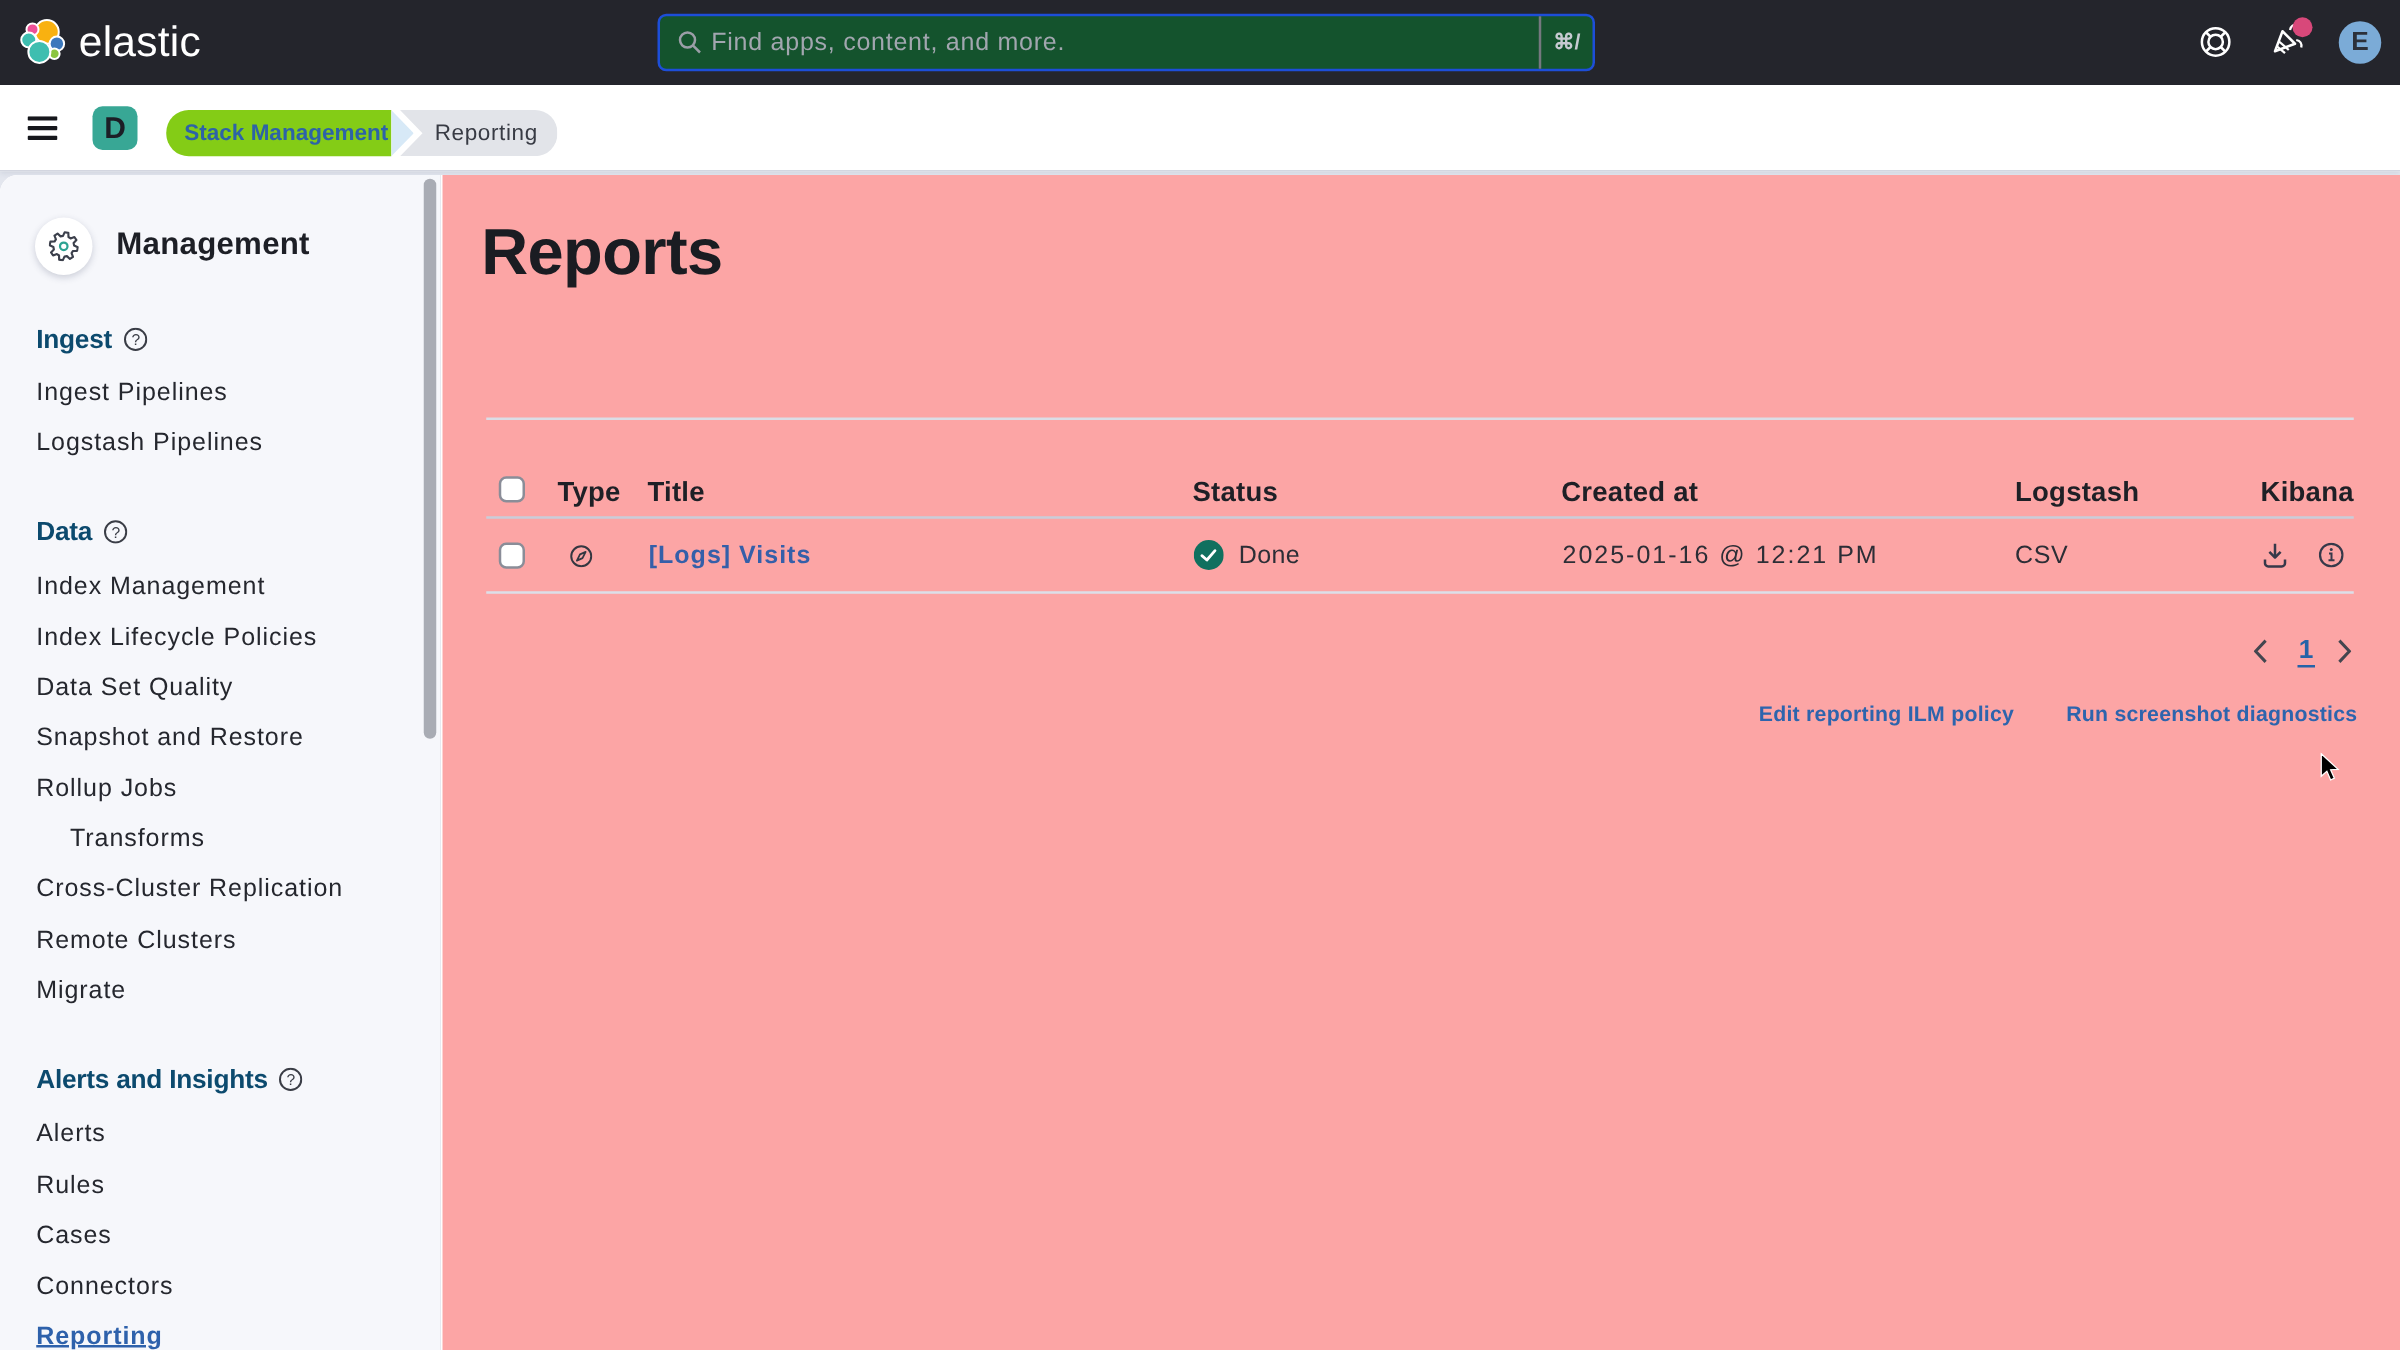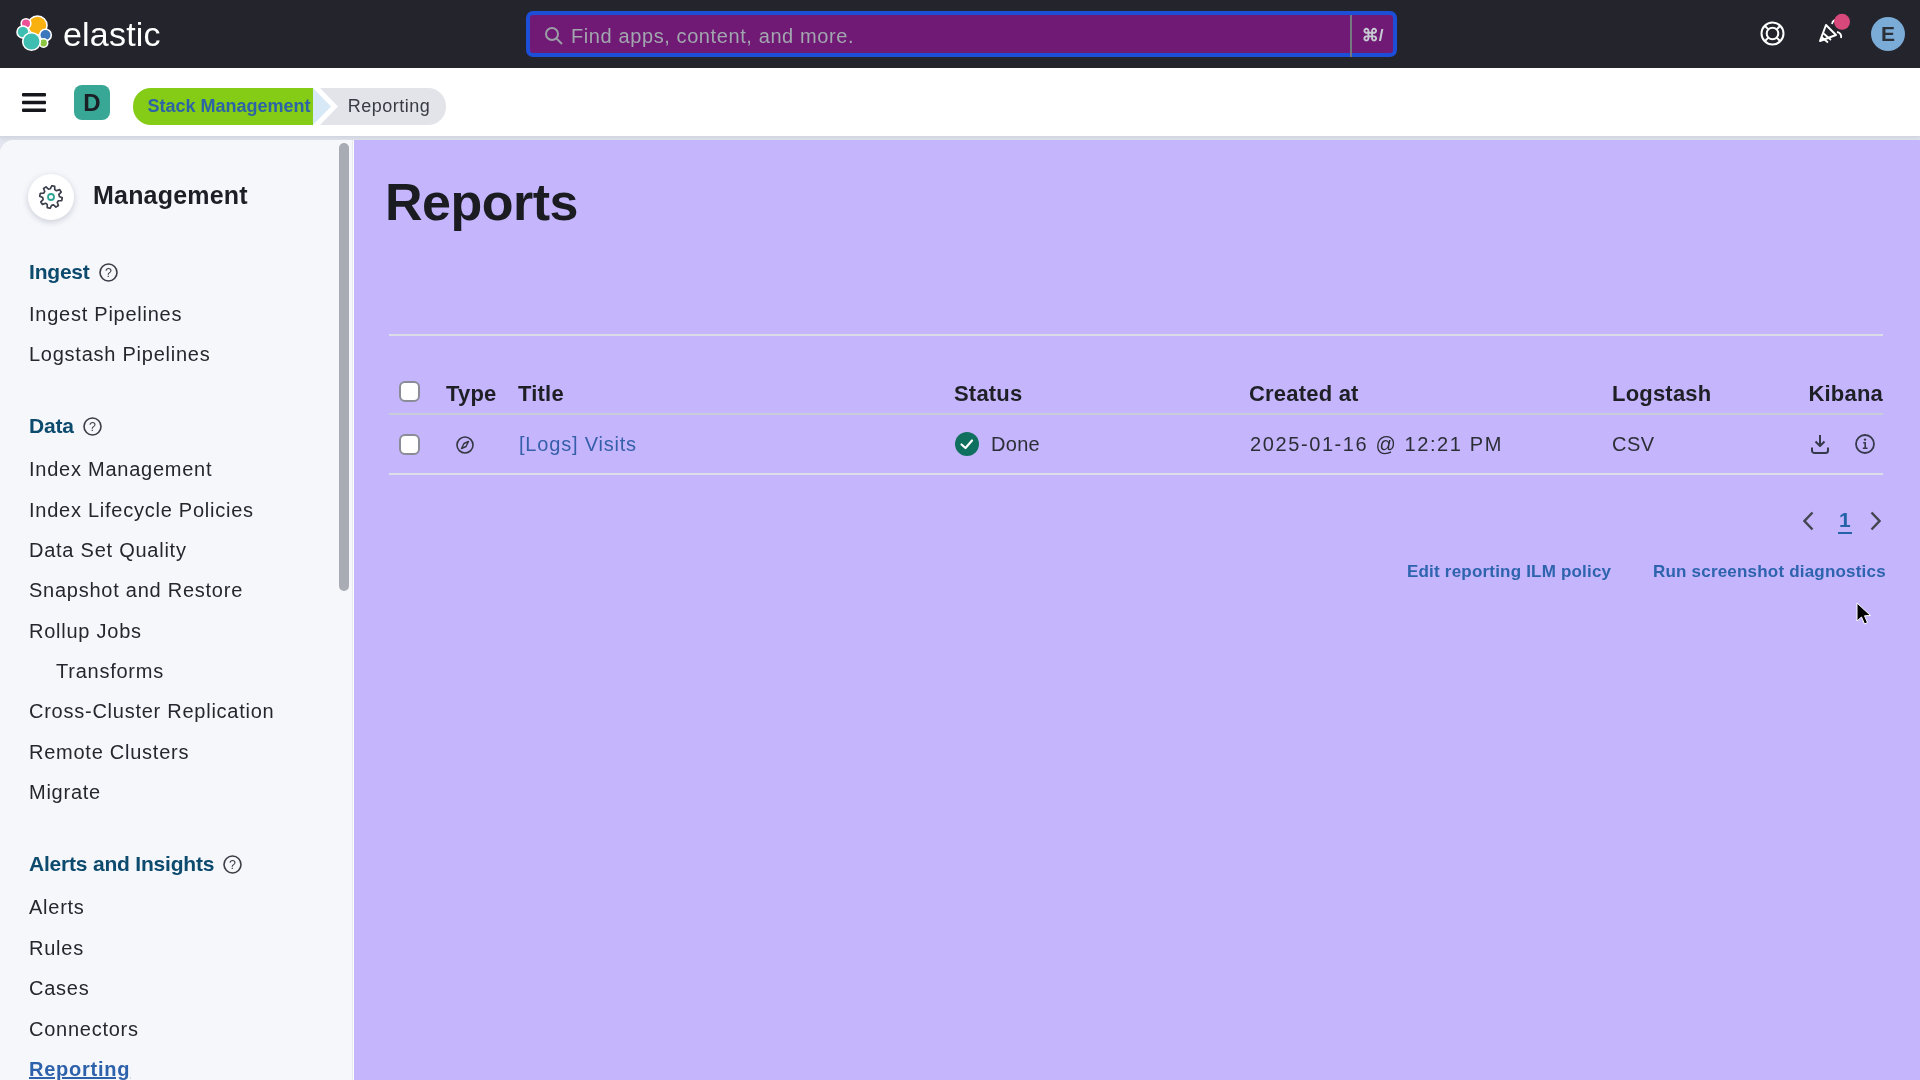--- a/index.html
+++ b/index.html
@@ -3,22 +3,22 @@
 <meta charset="utf-8">
 <style>
   * { margin:0; padding:0; box-sizing:border-box; }
   html,body { width:1920px; height:1080px; overflow:hidden; background:#e3e6ee;
     font-family:"Liberation Sans", sans-serif; }
   .abs { position:absolute; }
 
   
   #topbar { position:absolute; left:0; top:0; width:1920px; height:68px; background:#24252c; }
   #logoword { position:absolute; left:63px; top:15px; color:#fff; font-size:34px; letter-spacing:0.2px; }
-  #search { position:absolute; left:526px; top:11px; width:871px; height:46px;
-    background:#701a75; border:4px solid #1d4ed8; border-radius:7px; }
+  #search { position:absolute; left:526px; top:11px; width:750px; height:46px;
+    background:#14532d; border:2px solid #1d4ed8; border-radius:7px; }
   #search .ph { position:absolute; left:41px; top:10px; font-size:20px; color:#a2a6af; letter-spacing:0.6px; }
   #search .kbd { position:absolute; right:0; top:0; width:43px; height:42px; border-left:2px solid #75787f;
     color:#c7cad1; font-size:17px; font-weight:bold; text-align:center; line-height:42px; }
 
   
   #crumbbar { position:absolute; left:0; top:68px; width:1920px; height:69px; background:#ffffff;
     border-bottom:1px solid #d3d6e0; box-shadow:0 2px 4px rgba(100,110,140,0.14); }
   #dbadge { position:absolute; left:74px; top:17px; width:36px; height:35px; border-radius:8px;
     background:#38a795; color:#1c1e26; font-size:24px; font-weight:bold; text-align:center; line-height:35px; }
   .crumb1 { position:absolute; left:133px; top:20px; width:180px; height:37px; background:#84cc16;
@@ -37,31 +37,31 @@
   #sbthumb { position:absolute; left:339px; top:3px; width:10px; height:448px; background:#a9acb4; border-radius:5px; }
   .gearbadge { position:absolute; left:28px; top:34px; width:46px; height:46px; background:#fff; border-radius:50%;
     box-shadow:0 2px 6px rgba(50,60,90,0.22); }
   .mgmt { position:absolute; left:93px; top:41px; font-size:25px; font-weight:bold; color:#1d1f26; letter-spacing:0.2px; }
   .nav-h { position:absolute; left:29px; font-size:21px; font-weight:bold; color:#0c4a6e; letter-spacing:-0.2px; }
   .nav-i { position:absolute; left:29px; font-size:20px; color:#25272e; letter-spacing:0.75px; }
   .nav-sel { color:#2e61ab; font-weight:bold; text-decoration:underline; }
   .qm { display:inline-block; vertical-align:-3px; margin-left:9px; }
 
   
-  #content { position:absolute; left:354px; top:0; width:1566px; height:940px; background:#c4b5fd; }
+  #content { position:absolute; left:354px; top:0; width:1566px; height:940px; background:#fca5a5; }
   .title { position:absolute; left:31px; top:32px; font-size:52px; font-weight:bold; color:#1a1c22; letter-spacing:-0.5px; }
   .subtitle { position:absolute; left:34px; top:128px; font-size:22px; color:#33353d; letter-spacing:1.1px; }
   .hr1 { position:absolute; left:35px; top:194px; width:1494px; height:2px; background:#dadde6; }
 
   .th { position:absolute; top:241px; font-size:22px; font-weight:bold; color:#1e2026; letter-spacing:0.2px; }
   .hdrline { position:absolute; left:35px; top:273px; width:1494px; height:2px; background:#c9cdd9; }
   .rowline { position:absolute; left:35px; top:333px; width:1494px; height:2px; background:#dcdfe9; }
   .checkbox { position:absolute; width:21px; height:21px; border:2px solid #8a8d98; border-radius:6px; background:#fff; }
   .td { position:absolute; font-size:20px; color:#2c2e36; letter-spacing:1.1px; }
-  .link { color:#355fa9; font-weight:400; }
+  .link { color:#355fa9; font-weight:700; }
 
   .pag1 { position:absolute; left:1484px; top:368px; font-size:21px; font-weight:bold; color:#2563a8;
     border-bottom:2.5px solid #2563a8; padding:0 1px; }
   .blink { position:absolute; top:422px; font-size:17px; font-weight:bold; color:#2d64ad; letter-spacing:0.2px; }
 </style>
 </head>
 <body>
 
 <div id="topbar">
   <svg class="abs" style="left:16px; top:15px;" width="38" height="38" viewBox="0 0 38 38">

